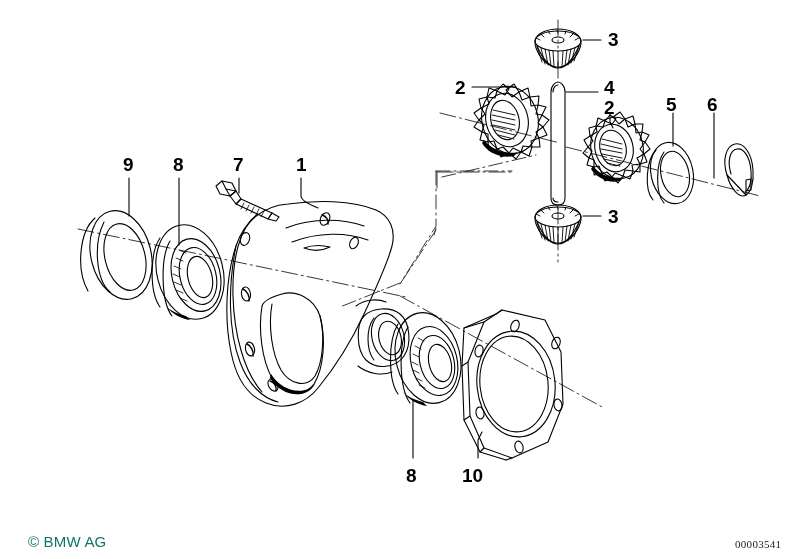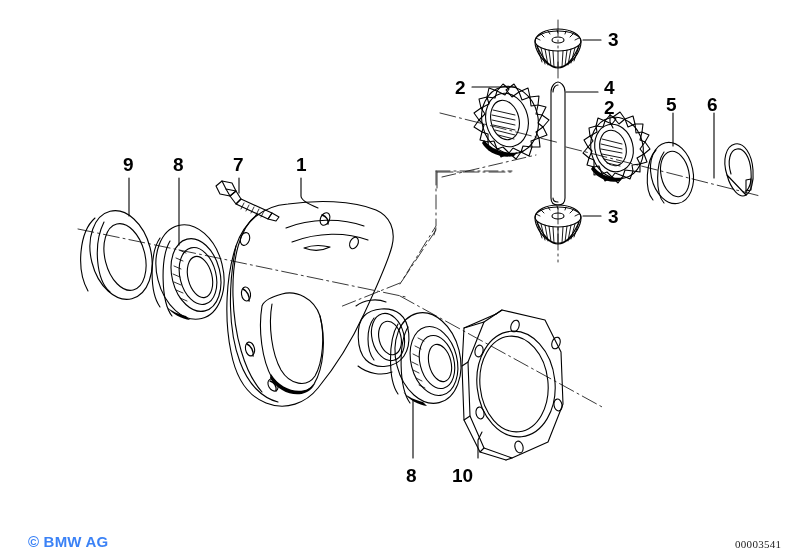--- a/index.html
+++ b/index.html
@@ -32,22 +32,22 @@
     color: #000000;
     line-height: 1;
     white-space: nowrap;
   }
   #footer-copyright {
     position: absolute;
     left: 28px;
     top: 533px;
     font-family: "Liberation Sans", sans-serif;
     font-size: 15px;
-    font-weight: bold;
-    color: #3b82f6;
+    font-weight: normal;
+    color: #0f766e;
     letter-spacing: 0.2px;
     white-space: nowrap;
   }
   #footer-diagram-number {
     position: absolute;
     left: 735px;
     top: 538px;
     font-family: Liberation Serif, serif;
     font-size: 11px;
     font-weight: normal;
@@ -488,18 +488,18 @@
   <div class="callout-label" style="left:604px; top:98px;">2</div>
   <div class="callout-label" style="left:608px; top:30px;">3</div>
   <div class="callout-label" style="left:608px; top:207px;">3</div>
   <div class="callout-label" style="left:604px; top:78px;">4</div>
   <div class="callout-label" style="left:666px; top:95px;">5</div>
   <div class="callout-label" style="left:707px; top:95px;">6</div>
   <div class="callout-label" style="left:233px; top:155px;">7</div>
   <div class="callout-label" style="left:173px; top:155px;">8</div>
   <div class="callout-label" style="left:406px; top:466px;">8</div>
   <div class="callout-label" style="left:123px; top:155px;">9</div>
-  <div class="callout-label" style="left:452px; top:466px;">10</div>
+  <div class="callout-label" style="left:462px; top:466px;">10</div>
 
   <div id="footer-copyright">© BMW AG</div>
   <div id="footer-diagram-number">00003541</div>
 
 </div>
 
 </body></html>

